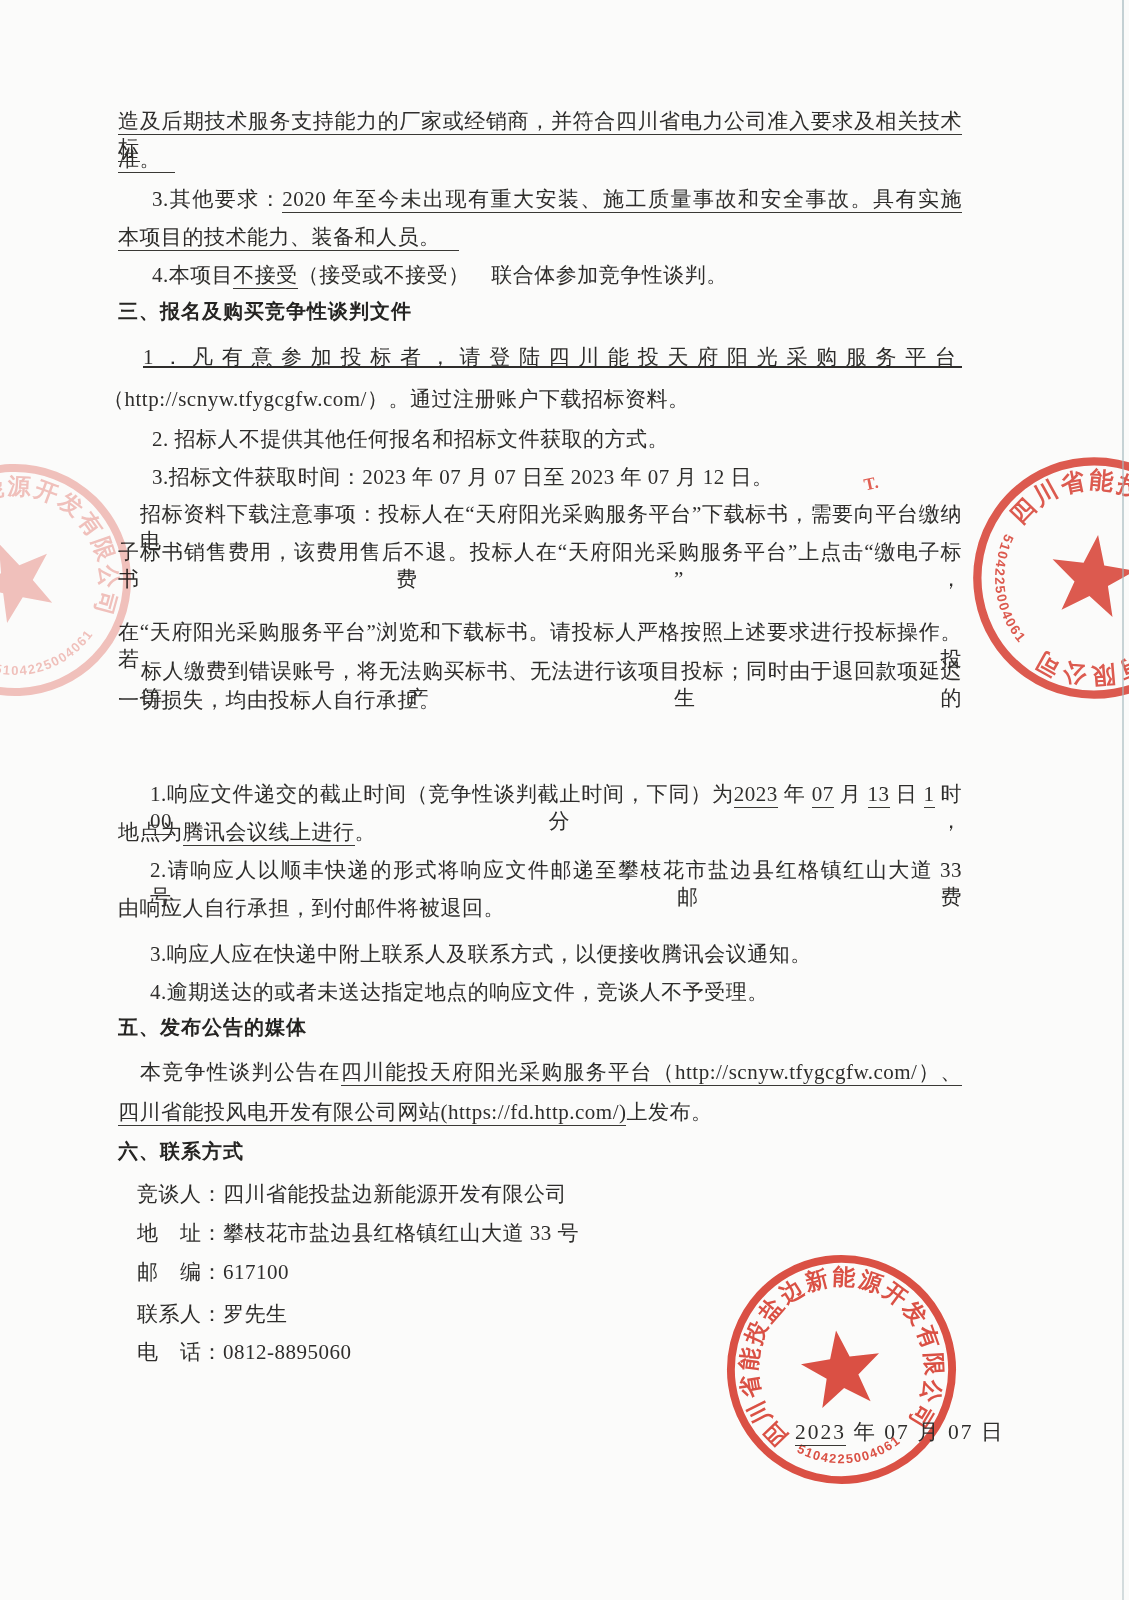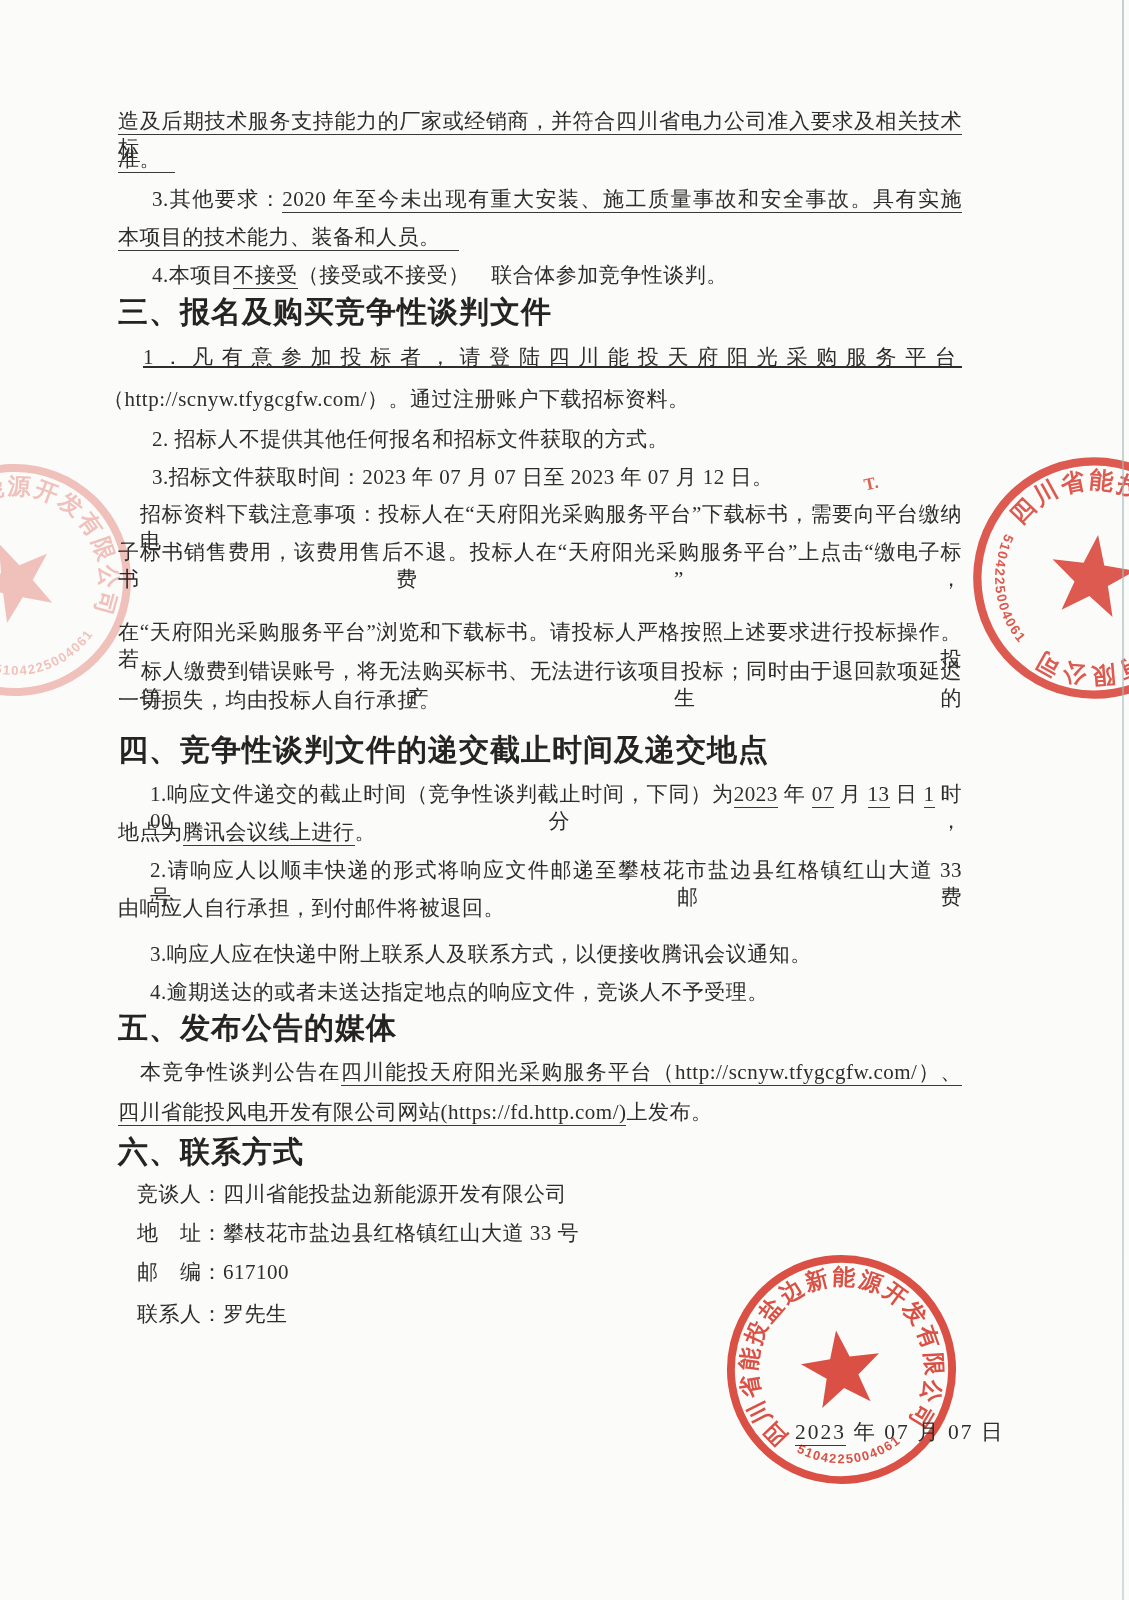--- a/index.html
+++ b/index.html
@@ -21,21 +21,21 @@
     white-space:nowrap;
   }
   .fill{text-align:justify;text-align-last:justify;white-space:normal;}
   .ind34{padding-left:34px;}
   .ind32{padding-left:32px;}
   .ind25{padding-left:25px;}
   .ind22{padding-left:22px;}
   .heading{
     font-family:"Liberation Sans","DejaVu Sans",sans-serif;
     font-weight:700;
-    font-size:30px;
+    font-size:20px;
     color:#252422;
     letter-spacing:1px;
   }
   .u{border-bottom:1.6px solid #3a3935;padding-bottom:1px;}
   .u-ext14{padding-right:14px;}
   .u-ext18{padding-right:18px;}
   .contact{left:137px;}
   .spaced{letter-spacing:6px;text-decoration:underline;}
   .date-line{
     position:absolute;left:795px;top:1417px;
@@ -79,37 +79,37 @@
   <div class="line fill ind25 spaced" style="top:344px;">1．凡有意参加投标者，请登陆四川能投天府阳光采购服务平台</div>
   <div class="line" style="top:386px;left:103px;">（http://scnyw.tfygcgfw.com/）。通过注册账户下载招标资料。</div>
   <div class="line ind34" style="top:426px;">2. 招标人不提供其他任何报名和招标文件获取的方式。</div>
   <div class="line ind34" style="top:464px;">3.招标文件获取时间：2023 年 07 月 07 日至 2023 年 07 月 12 日。</div>
   <div class="line fill" style="top:539px;">子标书销售费用，该费用售后不退。投标人在“天府阳光采购服务平台”上点击“缴电子标书费”，</div>
   <div class="line fill ind22" style="top:501px;">招标资料下载注意事项：投标人在“天府阳光采购服务平台”下载标书，需要向平台缴纳电</div>
   <div class="line fill" style="top:619px;font-family:Liberation Serif, serif;">在“天府阳光采购服务平台”浏览和下载标书。请投标人严格按照上述要求进行投标操作。若投</div>
   <div class="line fill" style="top:658px;margin-left:23px;">标人缴费到错误账号，将无法购买标书、无法进行该项目投标；同时由于退回款项延迟等产生的</div>
   <div class="line" style="top:680px;margin-top:7px;">一切损失，均由投标人自行承担。</div>
 
-  <div class="line heading" style="top:736px;">四、竞争性谈判文件的递交截止时间及递交地点</div>
   <div class="line fill ind32" style="top:781px;"><span>1.响应文件递交的截止时间（竞争性谈判截止时间，下同）为</span><span class="u">2023</span><span> 年 </span><span class="u">07</span><span> 月 </span><span class="u">13</span><span> 日 </span><span class="u">1</span><span> 时 </span><span class="u">00</span><span> 分，</span></div>
   <div class="line" style="top:819px;"><span>地点为</span><span class="u">腾讯会议线上进行</span><span>。</span></div>
   <div class="line fill ind32" style="top:857px;">2.请响应人以顺丰快递的形式将响应文件邮递至攀枝花市盐边县红格镇红山大道 33 号，邮费</div>
   <div class="line" style="top:895px;">由响应人自行承担，到付邮件将被退回。</div>
   <div class="line ind32" style="top:941px;">3.响应人应在快递中附上联系人及联系方式，以便接收腾讯会议通知。</div>
   <div class="line ind32" style="top:979px;">4.逾期送达的或者未送达指定地点的响应文件，竞谈人不予受理。</div>
 
   <div class="line heading" style="top:1014px;">五、发布公告的媒体</div>
   <div class="line fill ind22" style="top:1059px;"><span>本竞争性谈判公告在</span><span class="u">四川能投天府阳光采购服务平台（http://scnyw.tfygcgfw.com/）、</span></div>
   <div class="line" style="top:1099px;"><span class="u">四川省能投风电开发有限公司网站(https://fd.http.com/)</span><span>上发布。</span></div>
 
   <div class="line heading" style="top:1138px;">六、联系方式</div>
   <div class="line contact" style="top:1181px;"><span>竞谈人：</span><span>四川省能投盐边新能源开发有限公司</span></div>
   <div class="line contact" style="top:1220px;"><span>地　址：</span><span>攀枝花市盐边县红格镇红山大道 33 号</span></div>
   <div class="line contact" style="top:1259px;"><span>邮　编：</span><span>617100</span></div>
   <div class="line contact" style="top:1301px;"><span>联系人：</span><span>罗先生</span></div>
+  <div class="line contact" style="top:1339px;"><span>电　话：</span><span>0812-8895060</span></div>
 
   <div class="date-line"><span class="u">2023</span><span> 年 07 月 07 日</span></div>
 
   <div class="t-mark">T.</div>
 
   <div class="stamp" id="stamp-left">
     <svg width="240" height="240" viewBox="0 0 240 240">
       <defs>
           <path id="arcT1" d="M 64.7,185.9 A 86,86 0 1 1 175.3,185.9" fill="none"></path>
           <path id="arcB1" d="M 58.9,192.8 A 95,95 0 0 0 181.1,192.8" fill="none"></path>

